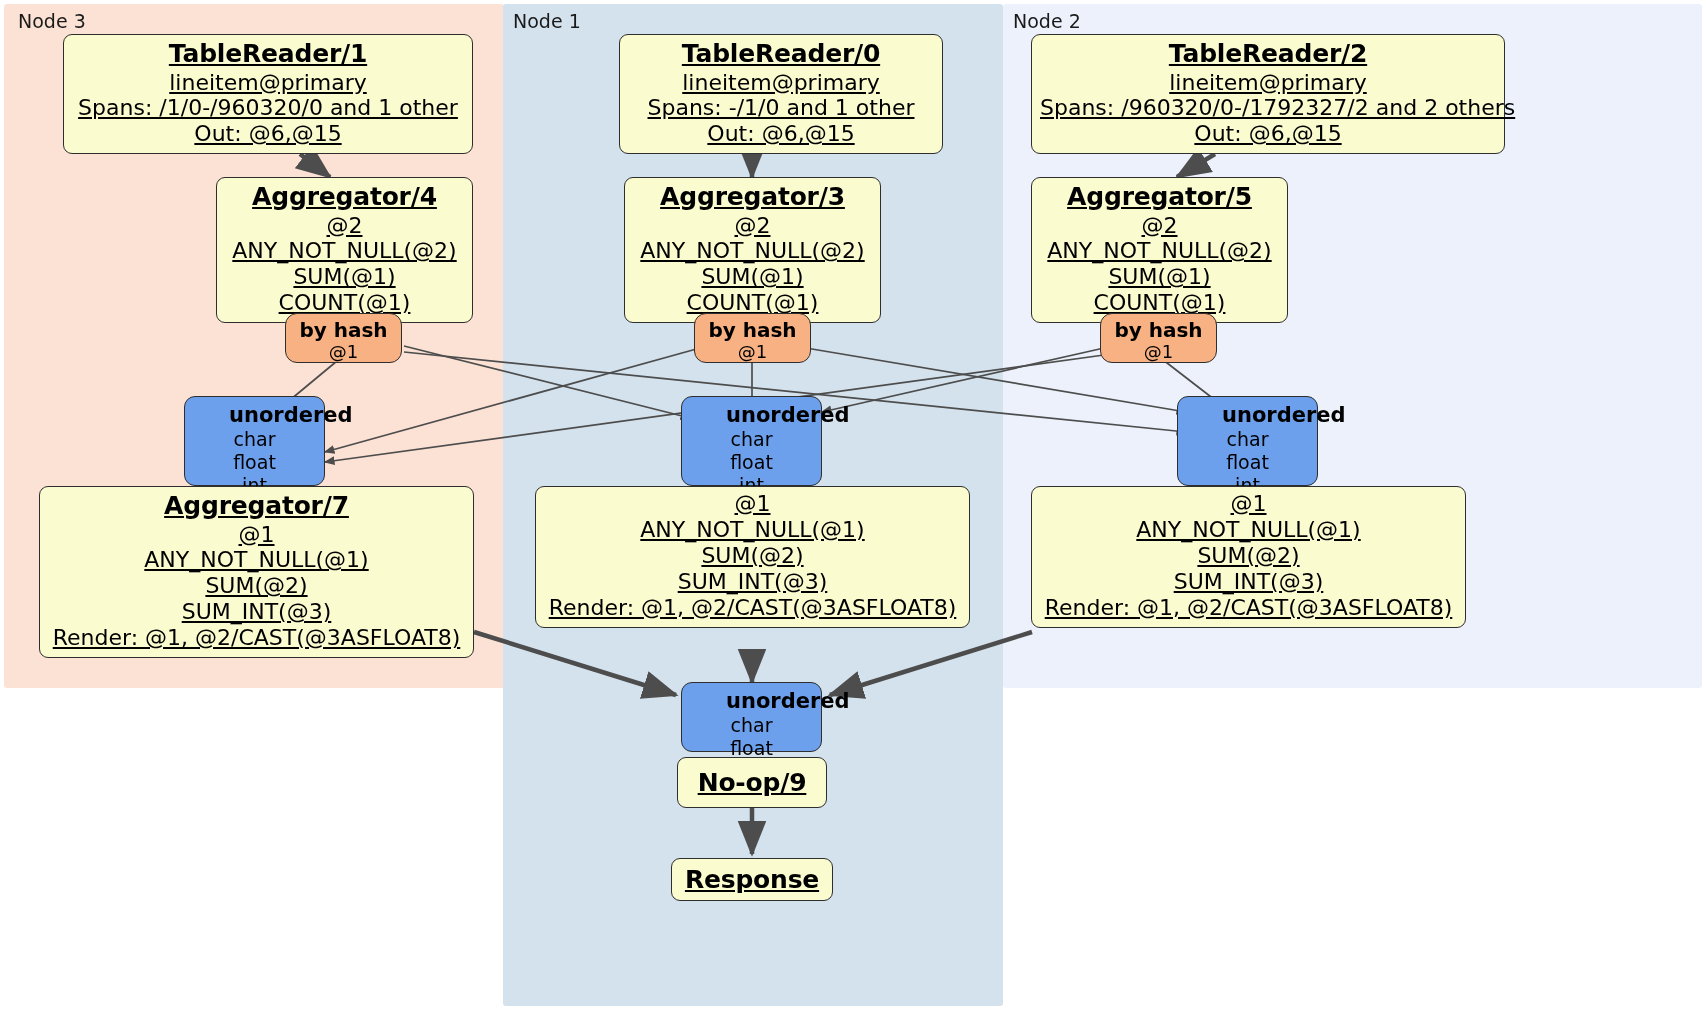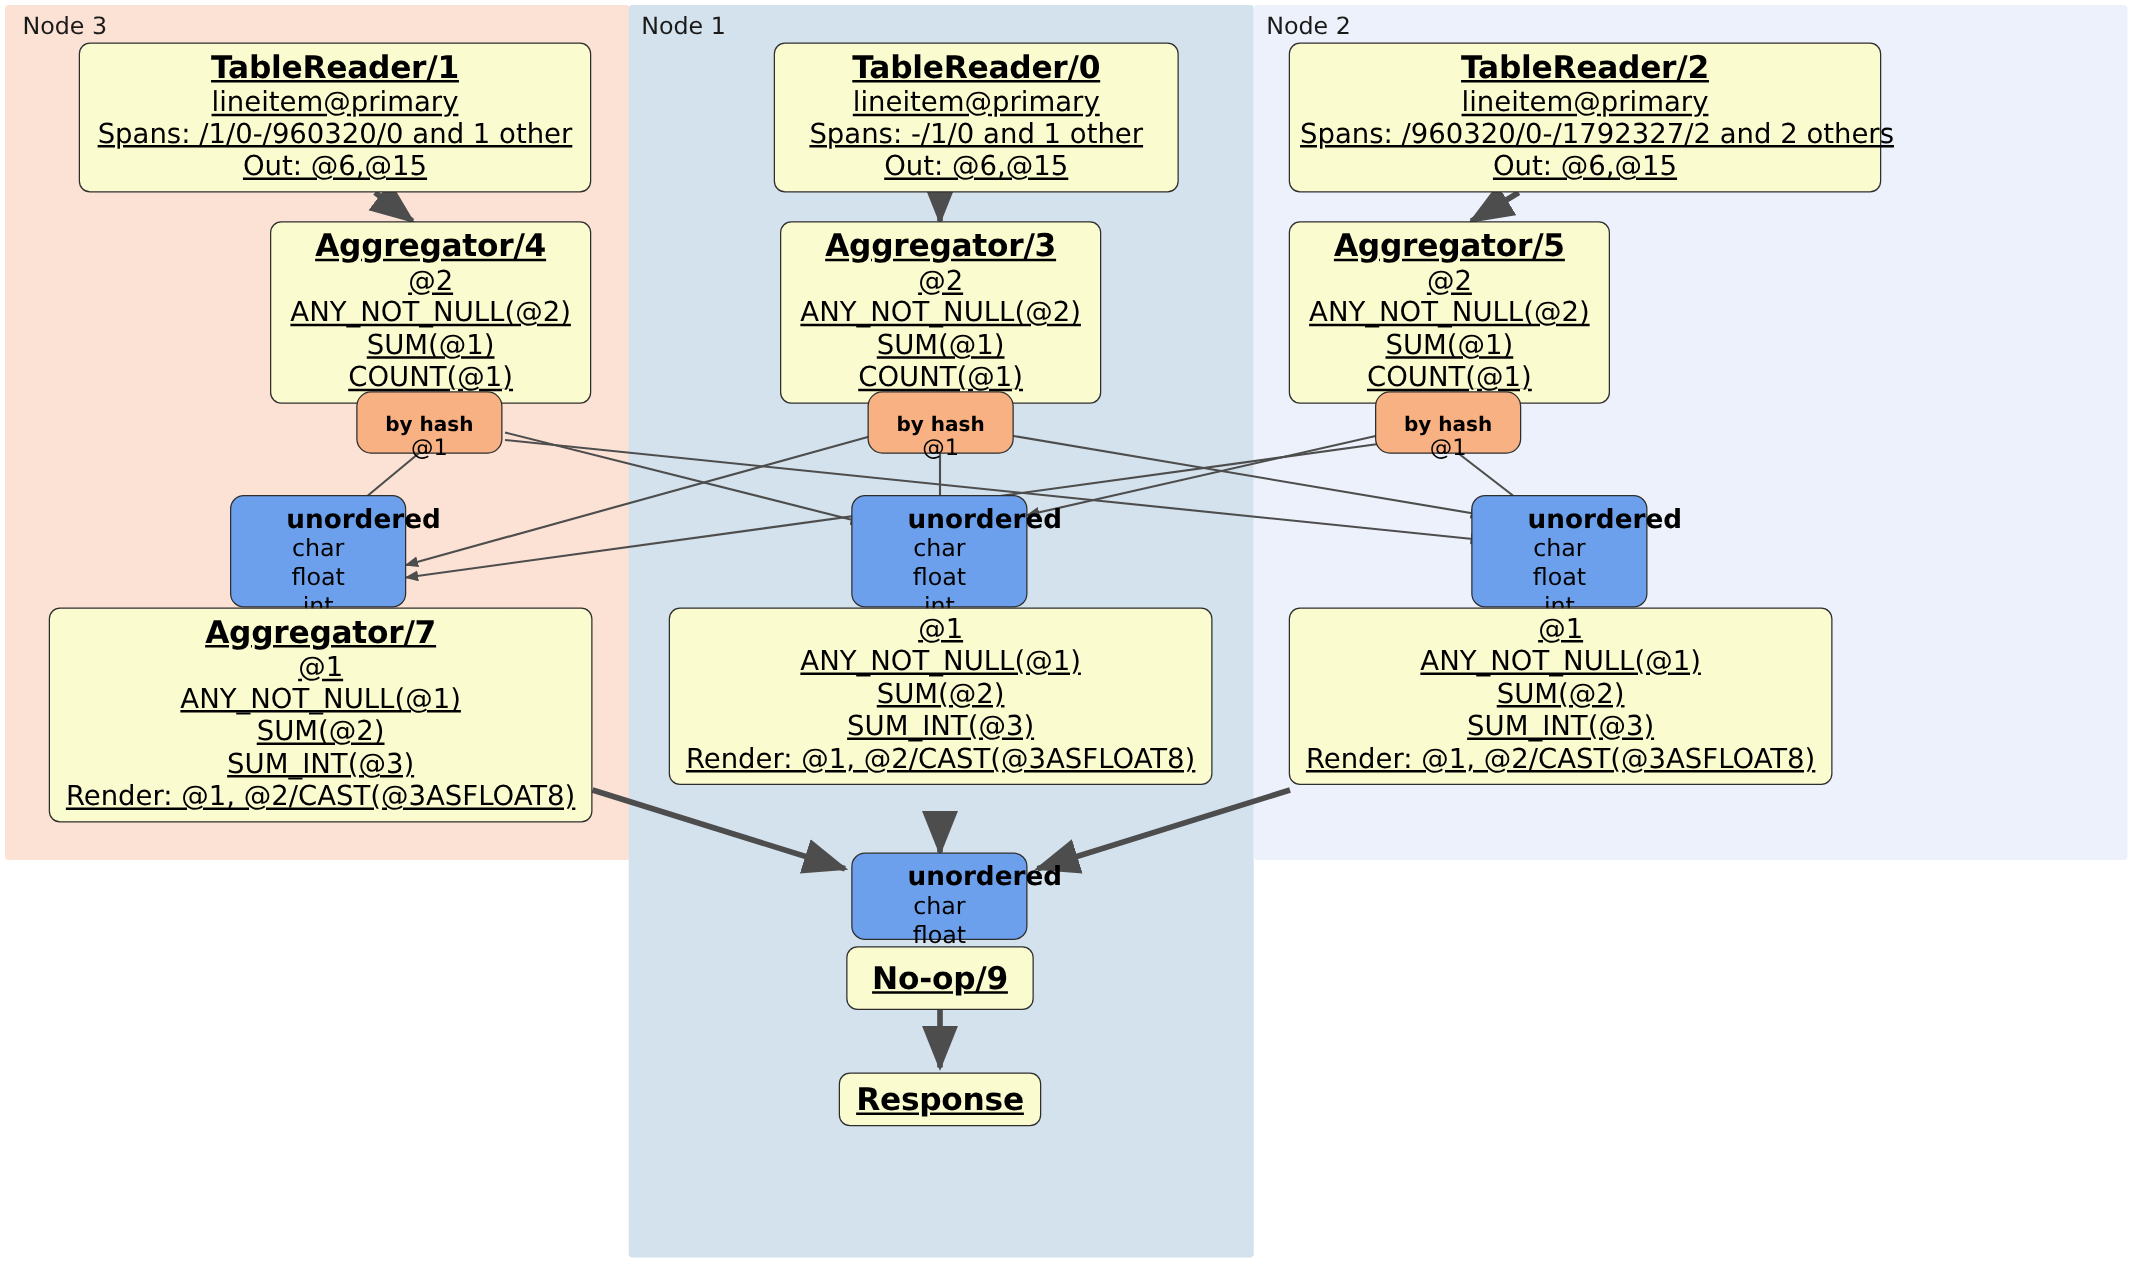--- a/index.html
+++ b/index.html
@@ -75,21 +75,21 @@
   .router {
     position: absolute;
     background: #f7b183;
     border: 1.5px solid #2e2e2e;
     border-radius: 12px;
     text-align: center;
     color: #000;
     line-height: 1.15;
     padding-top: 5px;
   }
-  .router .title { font-weight: bold; font-size: 16px; margin-top: 12px; }
+  .router .title { font-weight: bold; font-size: 20px; }
   .router .line { font-size: 18px; }
 
   .sync {
     position: absolute;
     background: #6ca0ec;
     border: 1.5px solid #2e2e2e;
     border-radius: 11px;
     text-align: center;
     color: #000;
     line-height: 1.2;

